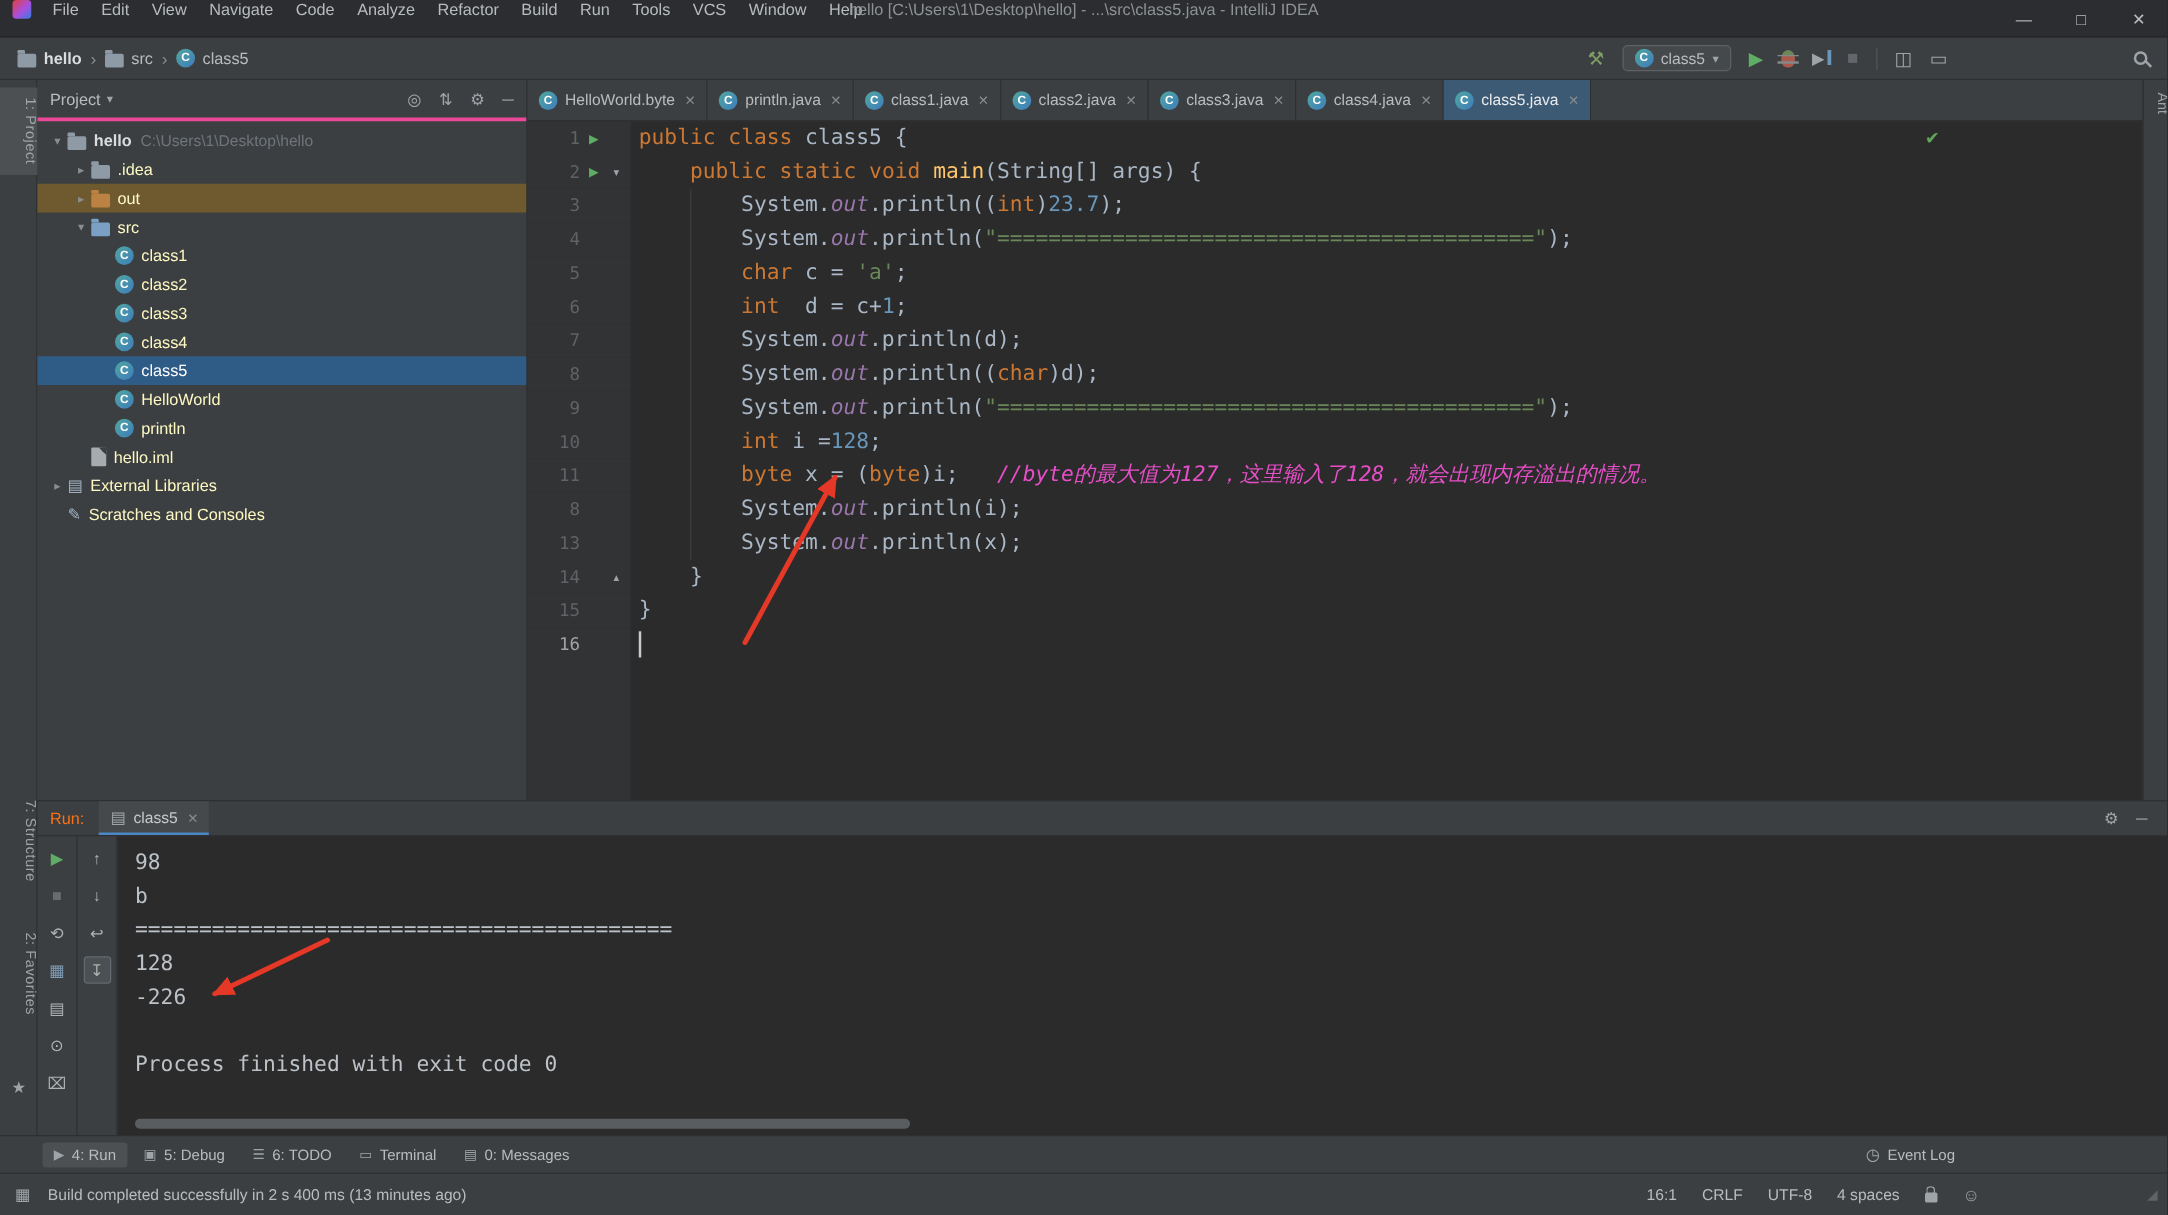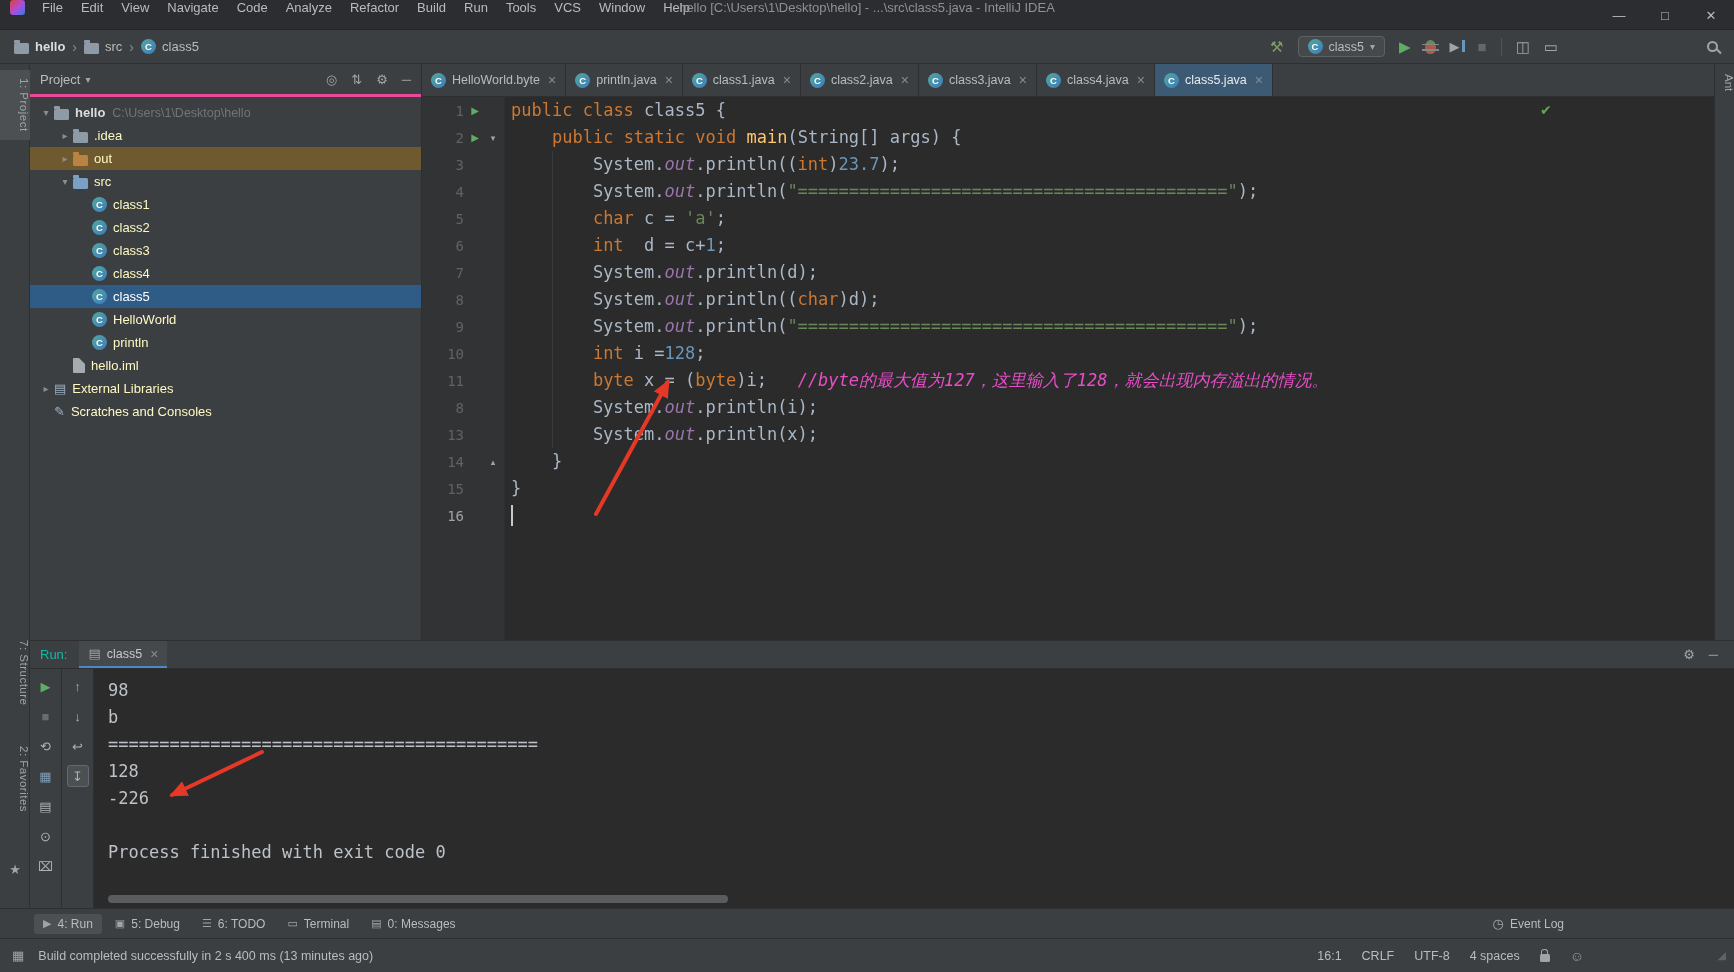--- a/index.html
+++ b/index.html
@@ -100,21 +100,21 @@
   .tok-f{color:#9876aa;font-style:italic}
   .tok-m{color:#ffc66b}
   .tok-c{color:#e64ec7;font-style:italic}
   .caret{position:absolute;left:6px;top:3px;width:2px;height:21px;background:#c8c8c8}
   .editor-fill{display:flex;height:111px}
   #inspection-check{position:absolute;left:1118px;top:38px;color:#62a559;font-size:14px}
 
   
   #run-panel{position:absolute;left:30px;top:640px;width:1704px;height:268px;background:#2b2b2b;border-top:1px solid #2d2f31}
   #run-header{position:relative;height:28px;background:#3c3f41;display:flex;align-items:center;padding:0 10px;border-bottom:1px solid #2d2f31}
-  #run-label{font-size:13px;color:#14b8a6;margin-right:12px}
+  #run-label{font-size:13px;color:#f97316;margin-right:12px}
   .run-tab{display:flex;align-items:center;gap:6px;font-size:12.5px;color:#c6c9cc;background:#46494b;height:27px;padding:0 9px;border-bottom:2px solid #4a88c7}
   #run-header-actions{margin-left:auto;display:flex;gap:14px;margin-right:6px}
   #run-body{position:absolute;left:0;top:28px;right:0;bottom:0}
   .run-toolbar{position:absolute;top:0;bottom:0;width:32px;background:#3c3f41;border-right:1px solid #2d2f31;display:flex;flex-direction:column;align-items:center;padding-top:6px;gap:8px}
   #run-toolbar-main{left:0}
   #run-toolbar-console{left:32px}
   .rt-icon{width:22px;height:22px;display:flex;align-items:center;justify-content:center;font-size:13px;color:#afb1b3}
   .rt-active{background:#4b5052;border:1px solid #646870;border-radius:3px}
   #console-lines{position:absolute;left:64px;top:0;right:0;bottom:0;padding:8px 0 0 14px;font-family:"DejaVu Sans Mono",monospace;font-size:17px;line-height:27px;color:#bcc2c7;overflow:hidden}
   #console-hscroll{position:absolute;left:78px;bottom:5px;width:620px;height:8px;background:#5a5d5f;border-radius:4px}

